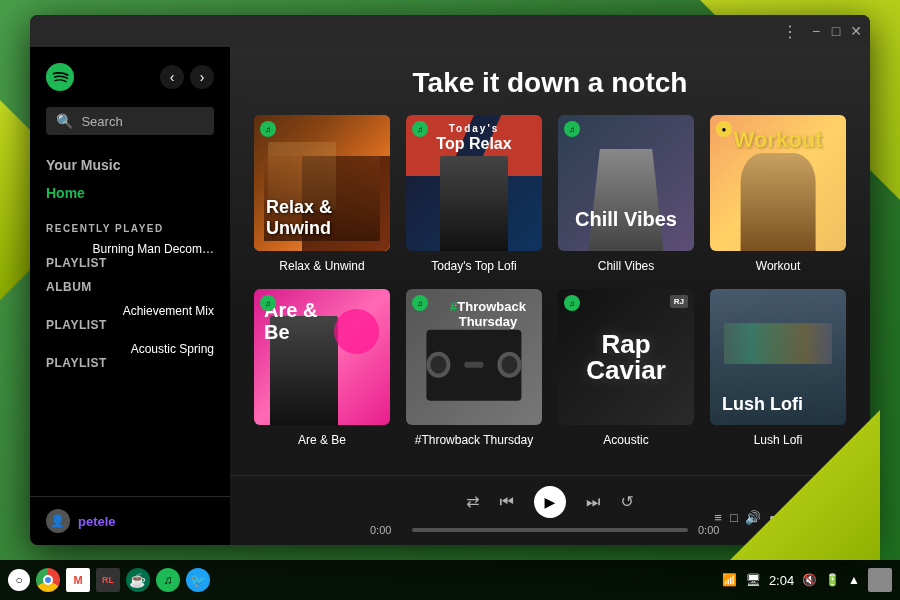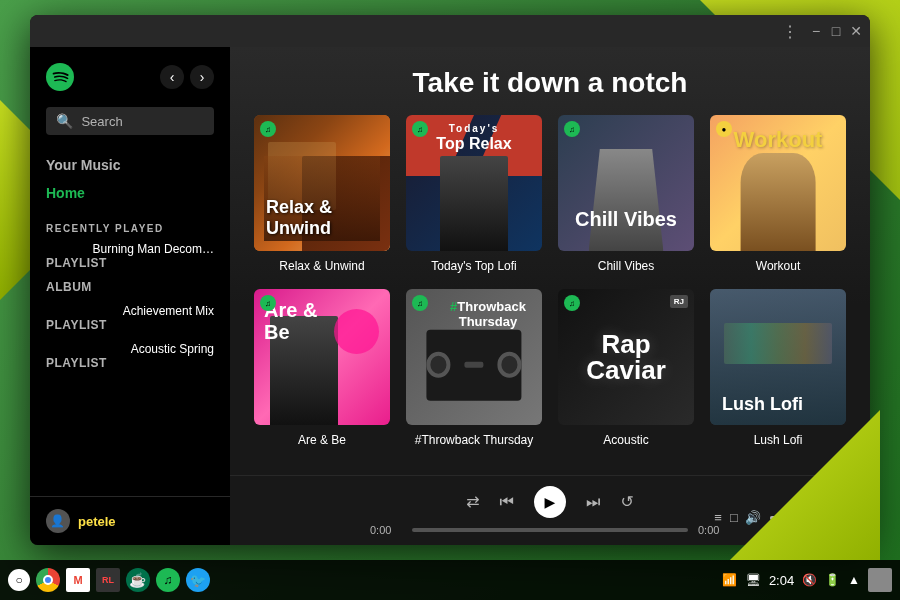--- a/index.html
+++ b/index.html
@@ -298,21 +298,21 @@
       border-radius: 50%;
       background: #535353;
       display: flex;
       align-items: center;
       justify-content: center;
       color: #fff;
       font-size: 12px;
     }
 
     .username {
-      color: #fde047;
+      color: #8b5cf6;
       font-size: 13px;
       font-weight: 600;
     }
 
     
     .content-area {
       flex: 1;
       background: linear-gradient(180deg, #2a2a2a 0%, #181818 60%);
       overflow-y: auto;
       display: flex;

